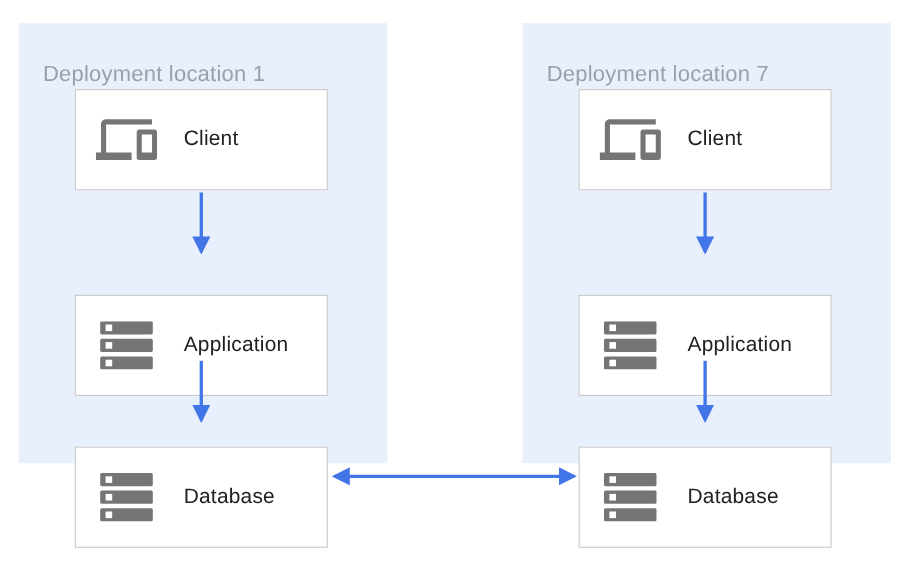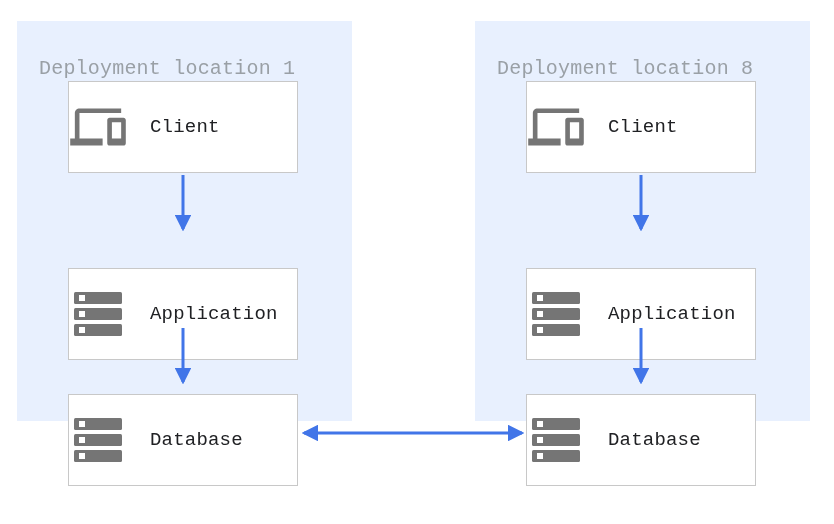--- a/index.html
+++ b/index.html
@@ -6,37 +6,36 @@
     --canvas-bg:#FFFFFF; --panel-bg:#E8F0FE; --box-bg:#FFFFFF; --box-border:#C8C8C8;
     --arrow:#4175E8; --icon:#757575; --title-text:#9AA0A6; --label-text:#202124;
   }
   *{margin:0;padding:0;box-sizing:border-box;}
   html,body{width:834px;height:524px;}
   body{background:var(--canvas-bg);font-family:"Liberation Sans",sans-serif;}
   .stage{position:relative;width:834px;height:524px;overflow:hidden;}
   .panel{
     position:absolute;top:21px;width:335px;height:400px;
     background:var(--panel-bg);
-    font-family:Liberation Mono, monospace;
   }
   .panel-left{left:17px;}
   .panel-right{left:475px;}
   .panel-title{
     position:absolute;left:22px;top:36px;
     font-size:20px;font-weight:400;color:var(--title-text);
     white-space:nowrap;letter-spacing:0.2px;
   }
   .node{
     position:absolute;left:51px;width:230px;height:92px;
     background:var(--box-bg);border:1px solid var(--box-border);
-    display:flex;align-items:center;padding-left:1px;
+    display:flex;align-items:center;padding-left:18px;
   }
   .node-1{top:60px;}
   .node-2{top:213px;margin-top:34px;}
-  .node-3{top:373px;}
+  .node-3{top:385px;}
   .icon{
     width:56px;display:flex;justify-content:center;align-items:center;
     color:var(--icon);flex:0 0 56px;
   }
   .label{
     margin-left:24px;font-size:19px;color:var(--label-text);
     white-space:nowrap;letter-spacing:0.2px;
   }
   .arrow-layer{
     position:absolute;left:0;top:0;width:834px;height:524px;
@@ -93,21 +92,21 @@
             <rect x="5" y="19" width="6" height="6"></rect>
             <rect x="5" y="35" width="6" height="6"></rect>
           </g>
         </svg>
       </span>
       <span class="label">Database</span>
     </div>
   </section>
 
   <section class="panel panel-right">
-    <h2 class="panel-title">Deployment location 8</h2>
+    <h2 class="panel-title">Deployment location 7</h2>
 
     <div class="node node-1">
       <span class="icon">
         <svg viewBox="0 2.5 24 19" width="56" height="44" aria-hidden="true">
           <path fill="currentColor" d="M4 6h18V4H4c-1.1 0-2 .9-2 2v11H0v3h14v-3H4V6zm19 2h-6c-.55 0-1 .45-1 1v10c0 .55.45 1 1 1h6c.55 0 1-.45 1-1V9c0-.55-.45-1-1-1zm-1 9h-4v-7h4v7z"></path>
         </svg>
       </span>
       <span class="label">Client</span>
     </div>
 

